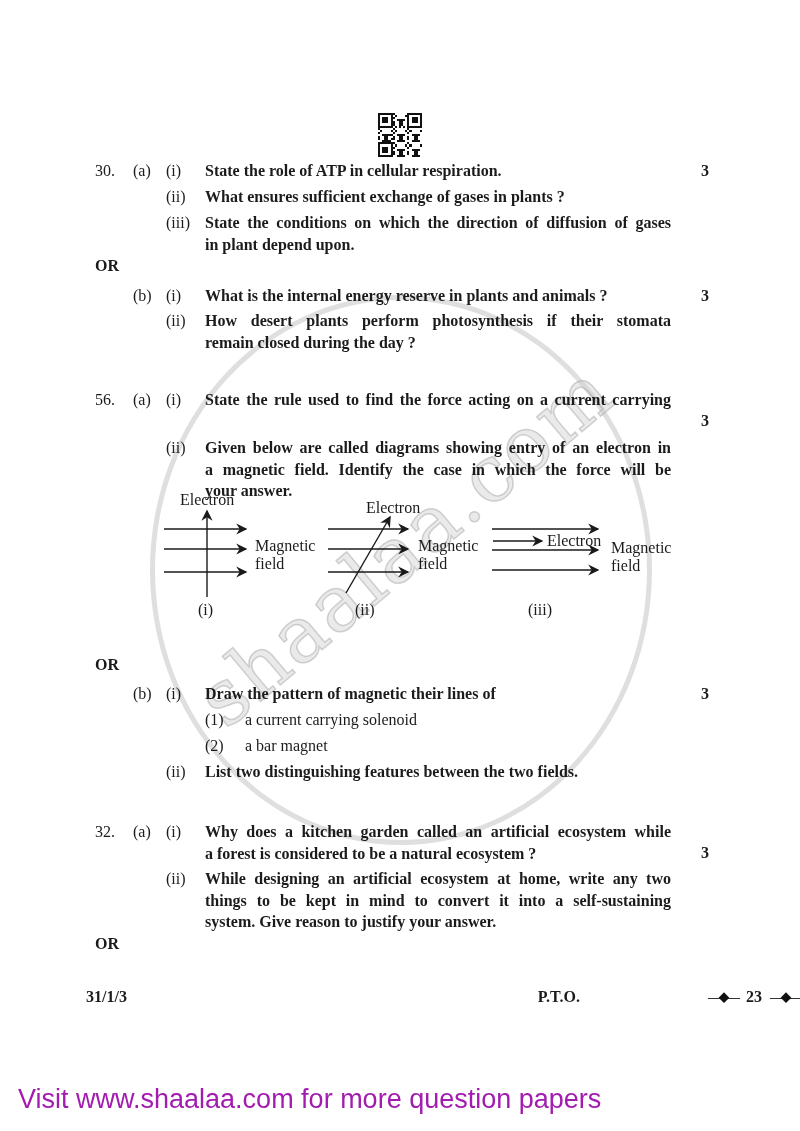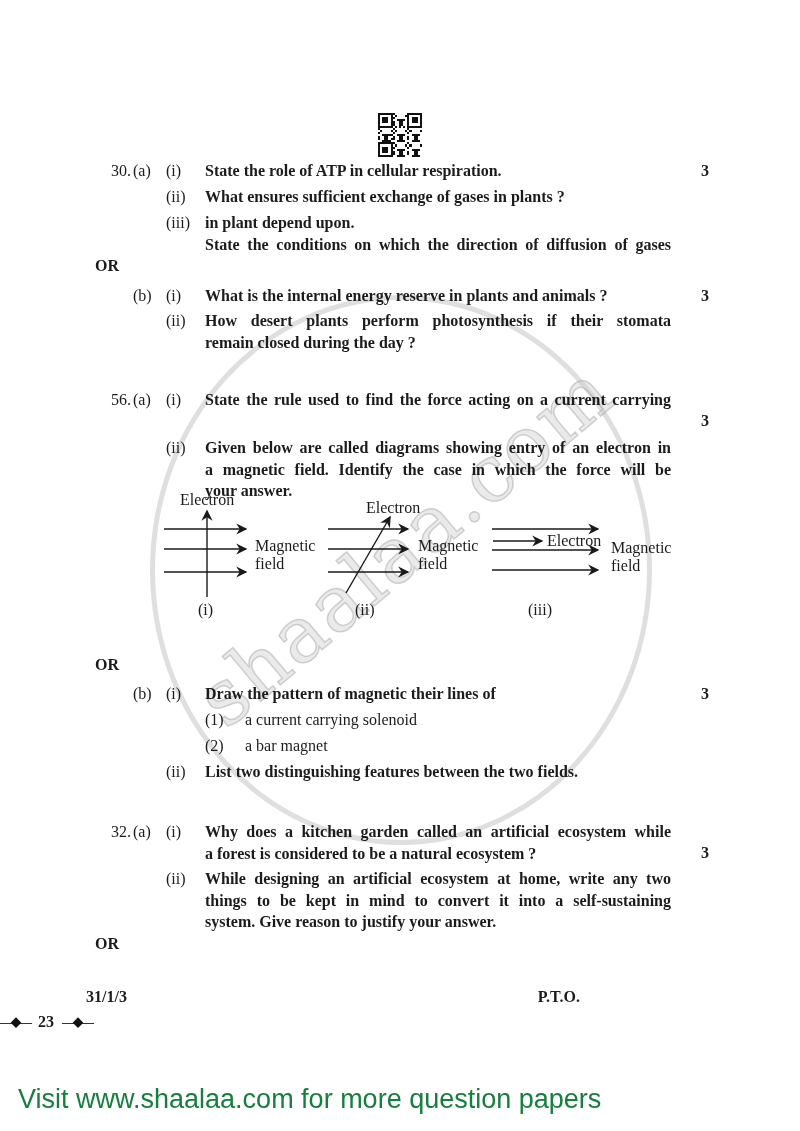--- a/index.html
+++ b/index.html
@@ -17,48 +17,48 @@
     font-size:78px;font-family:"DejaVu Serif", serif;letter-spacing:2px;
     color:rgba(205,205,205,0.42);-webkit-text-stroke:1.5px rgba(160,160,160,0.45);
     transform:rotate(-40deg);transform-origin:50% 50%;text-align:center;line-height:130px;
     user-select:none;
   }
   
   .qr{position:absolute;left:378px;top:113px;width:44px;height:44px;z-index:2;}
   
   .row{position:absolute;left:95px;width:616px;line-height:21.5px;z-index:1;}
   .c{position:absolute;top:0;}
-  .c-num{left:16px;width:36px;}
+  .c-num{left:0;width:36px;}
   .c-let{left:38px;width:33px;}
   .c-rom{left:71px;width:39px;}
   .c-txt{left:110px;width:466px;font-weight:bold;}
   .c-mark{left:578px;width:36px;text-align:right;font-weight:bold;}
   .c-mark.on-l2{top:21px;}
   .txtline{line-height:21.5px;}
   .jl{text-align:justify;text-align-last:justify;}
   .sub-lab{left:110px;width:40px;}
   .sub-txt{left:150px;width:430px;}
   .or-row{position:absolute;left:95px;width:578px;text-align:left;font-weight:bold;z-index:1;}
   
   .diagrams{position:absolute;left:150px;top:489px;width:540px;height:136px;z-index:1;}
   .diagrams svg{position:absolute;left:0;top:0;}
   .dlabel{position:absolute;white-space:nowrap;line-height:18px;}
   .dlabel.wrap{white-space:normal;width:70px;}
   .dcap{position:absolute;}
   
   .footer{position:absolute;left:0;top:988px;width:672px;height:22px;font-weight:bold;z-index:1;}
   .f-code{position:absolute;left:86px;top:0;}
-  .f-page{position:absolute;left:0;width:800px;text-align:left;top:0;margin-top:25px;}
+  .f-page{position:absolute;left:0;width:800px;text-align:right;top:0;}
   .f-orn{font-size:13px;letter-spacing:-2px;position:relative;top:-1px;color:#111;}
   .f-page .num{padding:0 8px;}
   .f-pto{position:absolute;right:92px;top:0;}
   
   .banner{
     position:absolute;left:18px;top:1084px;z-index:1;
-    font-family:"Liberation Sans", sans-serif;font-size:27px;color:#15803d;
+    font-family:"Liberation Sans", sans-serif;font-size:27px;color:#a21caf;
   }
 </style>
 </head>
 <body>
 
 <div class="page">
 
   <div class="wm-circle"></div>
   <div class="wm-text">shaalaa.com</div>
 
@@ -282,22 +282,22 @@
   </div>
 
   <div class="row" style="top:186px">
     <span class="c c-rom">(ii)</span>
     <span class="c c-txt">What ensures sufficient exchange of gases in plants ?</span>
   </div>
 
   <div class="row" style="top:212px">
     <span class="c c-rom">(iii)</span>
     <span class="c c-txt">
+      <div class="txtline jl">State the conditions on which the direction of diffusion of gases</div>
       <div class="txtline">in plant depend upon.</div>
-      <div class="txtline jl">State the conditions on which the direction of diffusion of gases</div>
     </span>
   </div>
 
   <div class="or-row" style="top:257px">OR</div>
 
   <div class="row" style="top:285px">
     <span class="c c-let">(b)</span>
     <span class="c c-rom">(i)</span>
     <span class="c c-txt">What is the internal energy reserve in plants and animals ?</span>
     <span class="c c-mark">3</span>

